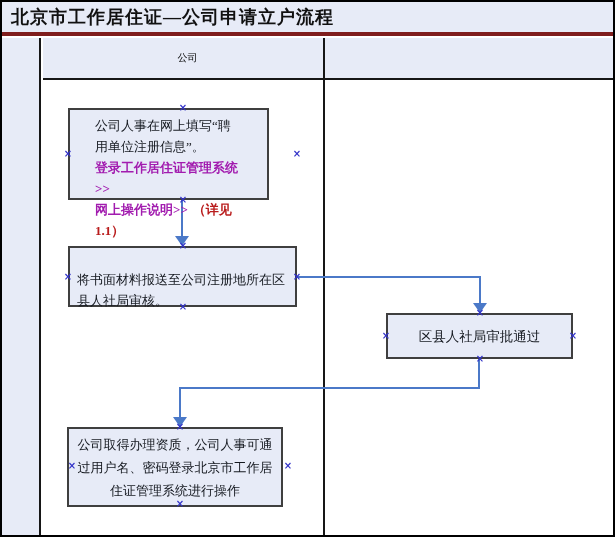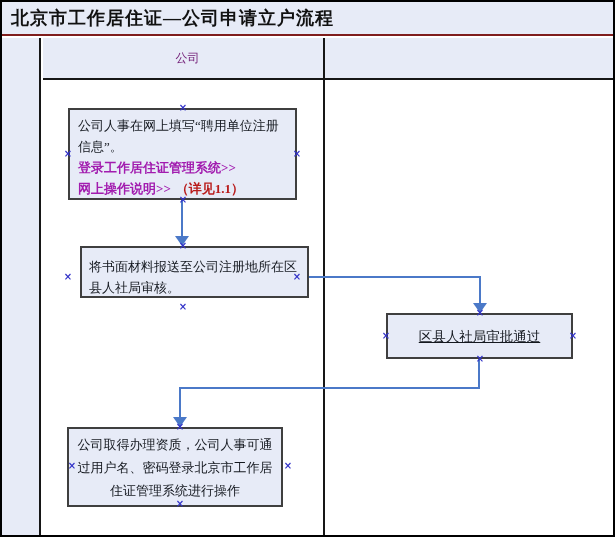--- a/index.html
+++ b/index.html
@@ -14,21 +14,21 @@
     background: #ffffff;
     overflow: hidden;
   }
 
   
   .title-bar {
     position: absolute;
     left: 0; top: 0;
     width: 611px; height: 34px;
     background: #e7ebf7;
-    border-bottom: 2px solid #7f1d1d;
+    border-bottom: 4px solid #7f1d1d;
     display: flex; align-items: center;
     padding-left: 9px;
   }
   .title-bar .title-text {
     font-size: 18px;
     font-weight: bold;
     color: #111111;
     letter-spacing: 1px;
   }
 
@@ -45,21 +45,21 @@
   .lane-headers {
     position: absolute;
     left: 41px; top: 36px;
     width: 570px; height: 42px;
     background: #e7ebf7;
     border-bottom: 2px solid #161616;
     display: flex;
   }
   .lane-header {
     display: flex; align-items: center; justify-content: center;
-    font-size: 12px; color: #701a75; padding-left: 7px;
+    font-size: 10px; color: #000000; padding-left: 7px;
   }
   .lane-header.company { width: 282px; }
   .lane-header.bureau  { flex: 1; }
 
   
   .lane-divider {
     position: absolute;
     left: 321px; top: 36px;
     width: 2px; height: 497px;
     background: #161616;
@@ -67,27 +67,26 @@
 
   
   .node {
     position: absolute;
     background: #e7ebf7;
     border: 2px solid #3f3f3f;
     font-size: 13px;
     color: #14181f;
     line-height: 21px;
   }
-  .node1 { left: 66px; top: 106px; width: 229px; height: 92px; padding: 5px 8px; }
-  .node2 { left: 78px; top: 244px; width: 229px; height: 52px; padding: 8px 7px; }
+  .node1 { left: 66px; top: 106px; width: 201px; height: 92px; padding: 5px 25px; }
+  .node2 { left: 66px; top: 244px; width: 229px; height: 61px; padding: 21px 7px; }
   .node3 {
     left: 384px; top: 311px; width: 187px; height: 46px;
     display: flex; align-items: center; justify-content: center;
     font-size: 13.5px;
-    text-decoration: underline;
   }
   .node4 {
     left: 65px; top: 425px; width: 216px; height: 80px;
     display: flex; align-items: center; justify-content: center;
     text-align: center; padding: 2px 5px; line-height: 23px;
   }
 
   .node a.lnk {
     display: block;
     color: #a21caf;

